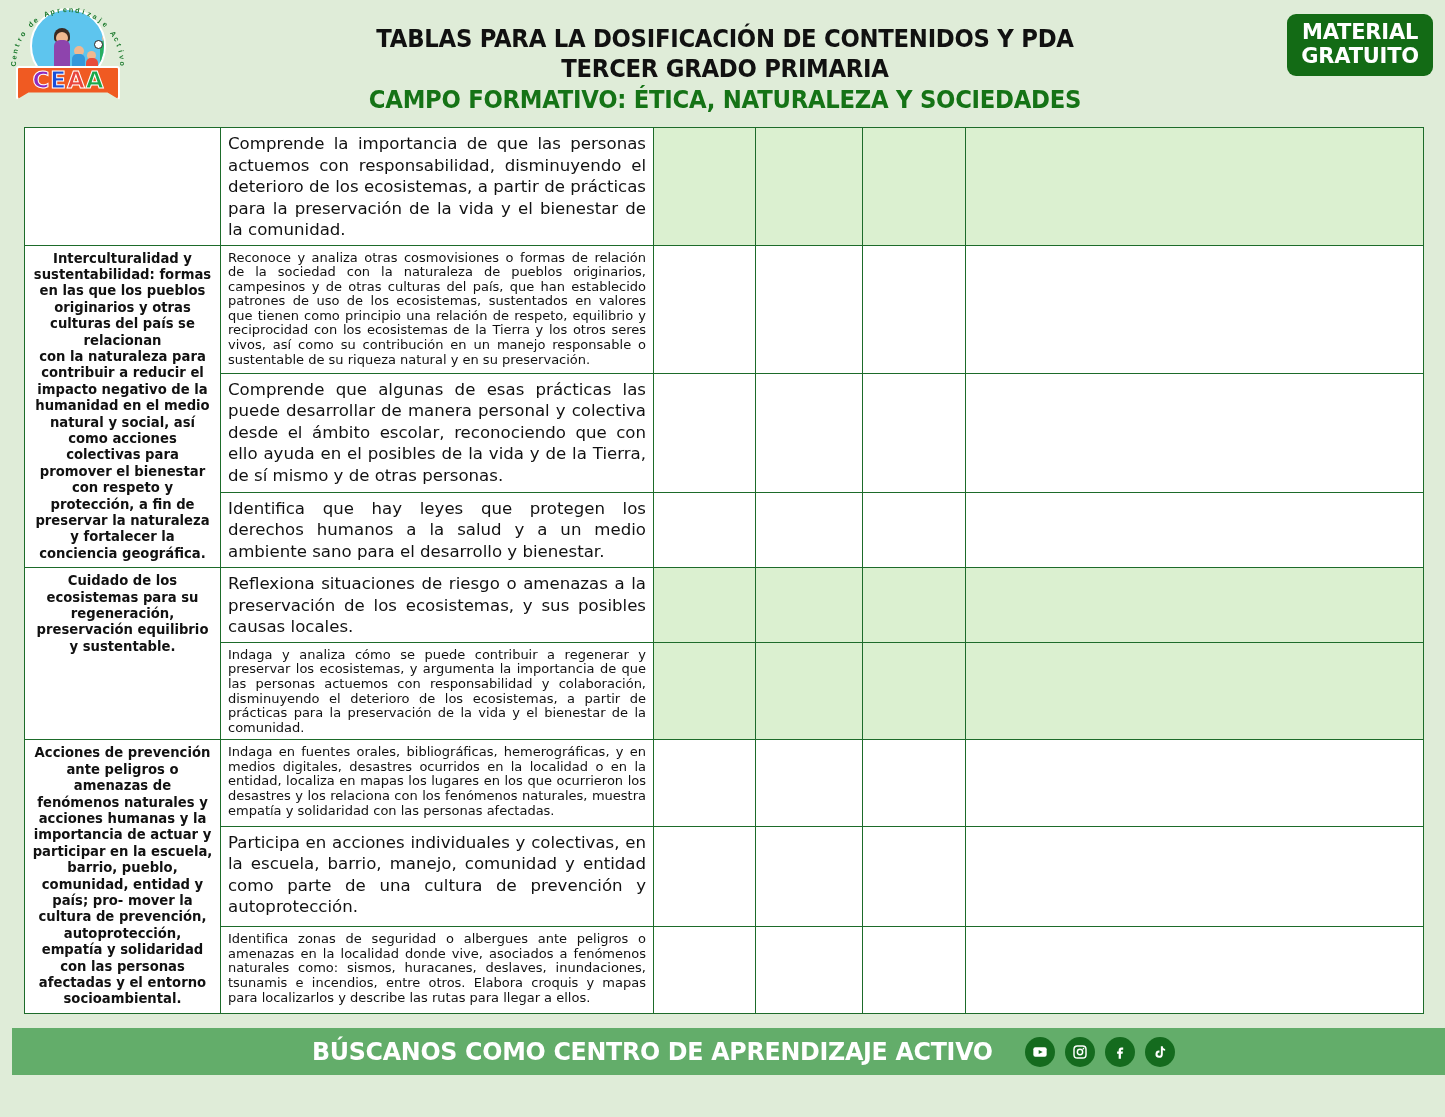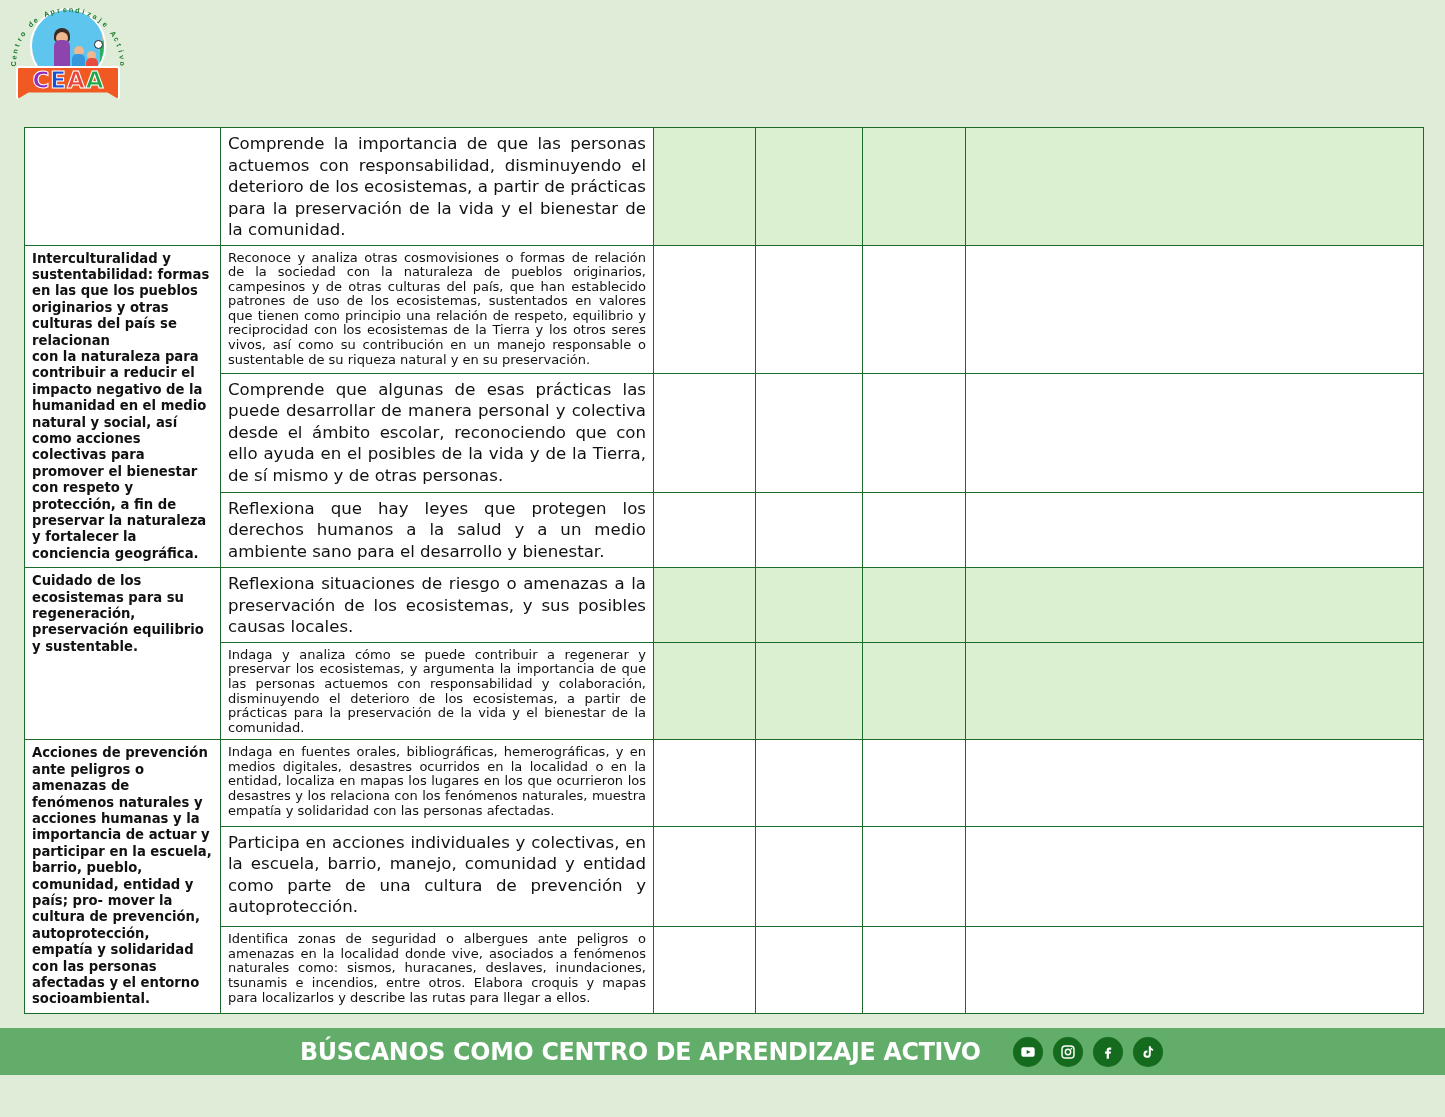--- a/index.html
+++ b/index.html
@@ -78,37 +78,37 @@
   
   .tbl-wrap { position: absolute; left: 24px; top: 127px; width: 1399px; }
   table.main { border-collapse: collapse; width: 1399px; table-layout: fixed; }
   table.main td {
     border: 1.6px solid #1d6b2a;
     vertical-align: top;
     background: #ffffff;
   }
   td.shade { background: #dbf0d0; margin-left: 40px; }
   td.contenido {
-    vertical-align: middle;
+    text-align: center; vertical-align: middle;
     font-family: "DejaVu Sans", sans-serif;
     font-weight: bold; font-size: 13.2px; line-height: 16.4px;
     color: #111; padding: 5px 7px;
   }
   td.pda {
     padding: 5px 7px 4px 7px; color: #111;
     font-family: "DejaVu Sans", sans-serif;
     text-align: justify; text-justify: inter-word;
   }
   td.pda.big { font-size: 16.6px; line-height: 21.5px; }
   td.pda.small { font-size: 13px; line-height: 14.6px; }
   td.blank { background: #ffffff; }
   td.blank.shade { background: #dbf0d0; }
 
   
-  .footer { position: absolute; left: 0; top: 940px; width: 1418px; height: 135px; }
+  .footer { position: absolute; left: 12px; top: 940px; width: 1418px; height: 135px; }
 
   .bottom-bar {
     position: absolute; left: 0; bottom: 0; width: 1445px; height: 47px;
     background: #63ad6a; display: flex; align-items: center; justify-content: center; gap: 14px;
   }
   .bottom-bar .bb-text {
     color: #ffffff; font-family: "DejaVu Sans", sans-serif;
     font-weight: bold; font-size: 25px; letter-spacing: -0.3px;
     transform: scaleX(0.95);
   }
@@ -172,21 +172,30 @@
         </div>
       <div class="logo-banner"></div>
       <div class="logo-ceaa">
         <i class="c1">C</i>
         <i class="c2">E</i>
         <i class="c3">A</i>
         <i class="c4">A</i>
       </div>
     </div>
 
-
+    <div class="titles">
+      <div class="t1">TABLAS PARA LA DOSIFICACIÓN DE CONTENIDOS Y PDA</div>
+      <div class="t2">TERCER GRADO PRIMARIA</div>
+      <div class="t3">CAMPO FORMATIVO: ÉTICA, NATURALEZA Y SOCIEDADES</div>
+    </div>
+
+    <div class="badge">
+      <div>MATERIAL</div>
+      <div>GRATUITO</div>
+    </div>
   </div>
 
   <div class="tbl-wrap">
     <table class="main">
       <colgroup>
         <col style="width:196px">
           <col style="width:433px">
           <col style="width:102px">
         <col style="width:107px">
           <col style="width:103px">
@@ -210,21 +219,21 @@
             <td class="blank"></td>
           </tr>
           <tr>
             <td class="pda big">Comprende que algunas de esas prácticas las puede desarrollar de manera personal y colectiva desde el ámbito escolar, reconociendo que con ello ayuda en el posibles de la vida y de la Tierra, de sí mismo y de otras personas.</td>
             <td class="blank"></td>
             <td class="blank"></td>
             <td class="blank"></td>
             <td class="blank"></td>
           </tr>
           <tr>
-            <td class="pda big">Reflexiona que hay leyes que protegen los derechos humanos a la salud y a un medio ambiente sano para el desarrollo y bienestar.</td>
+            <td class="pda big">Identifica que hay leyes que protegen los derechos humanos a la salud y a un medio ambiente sano para el desarrollo y bienestar.</td>
             <td class="blank"></td>
             <td class="blank"></td>
             <td class="blank"></td>
             <td class="blank"></td>
           </tr>
           <tr>
             <td class="contenido shade" rowspan="2">Cuidado de los ecosistemas para su regeneración, preservación equilibrio y sustentable.</td>
             <td class="pda big shade">Reflexiona situaciones de riesgo o amenazas a la preservación de los ecosistemas, y sus posibles causas locales.</td>
             <td class="blank shade"></td>
             <td class="blank shade"></td>

